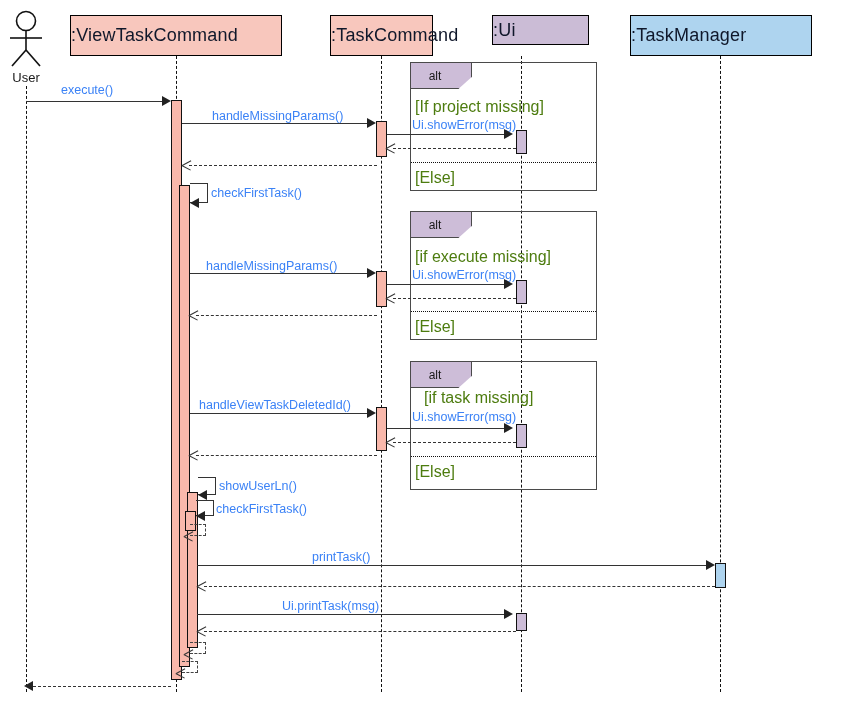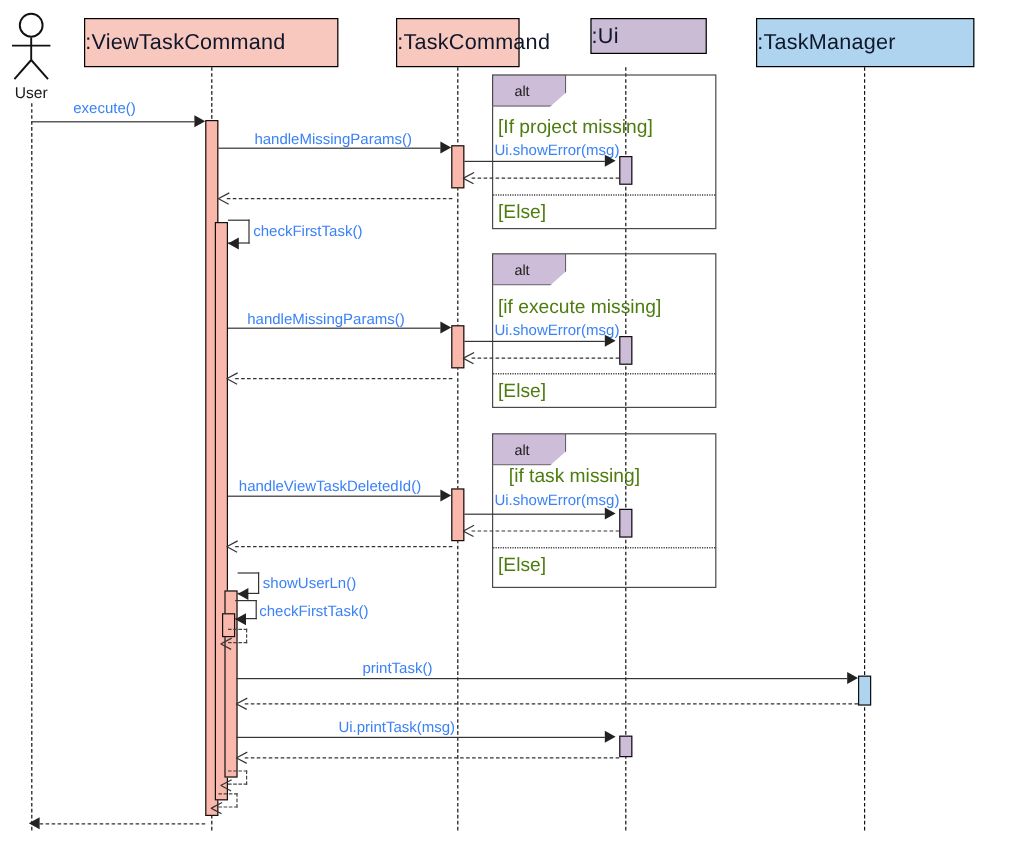--- a/index.html
+++ b/index.html
@@ -288,21 +288,21 @@
   <div class="arrow-fill-l" style="left:198px;top:490px;"></div>
   <div class="msg-label" style="left:219px;top:479px;">showUserLn()</div>
 
   <div class="selfmsg" style="left:196px;top:500px;width:18px;height:16px;"></div>
   <div class="arrow-fill-l" style="left:196px;top:511px;"></div>
   <div class="msg-label" style="left:216px;top:502px;">checkFirstTask()</div>
 
   <div class="selfmsg-dash" style="left:190px;top:524px;width:16px;height:12px;"></div>
   <div class="arrow-open-l" style="left:184px;top:531px;"></div>
 
-  <div class="msg-label" style="left:302px;top:550px;text-align:center;">printTask()</div>
+  <div class="msg-label" style="left:312px;top:550px;text-align:center;">printTask()</div>
   <div class="msg-line" style="left:197px;top:565px;width:509px;"></div>
   <div class="arrow-r" style="left:706px;top:560px;"></div>
 
   <div class="msg-dash" style="left:204px;top:586px;width:511px;"></div>
   <div class="arrow-open-l" style="left:197px;top:581px;"></div>
 
   <div class="msg-label" style="left:282px;top:599px;">Ui.printTask(msg)</div>
   <div class="msg-line" style="left:197px;top:614px;width:307px;"></div>
   <div class="arrow-r" style="left:504px;top:609px;"></div>
 

